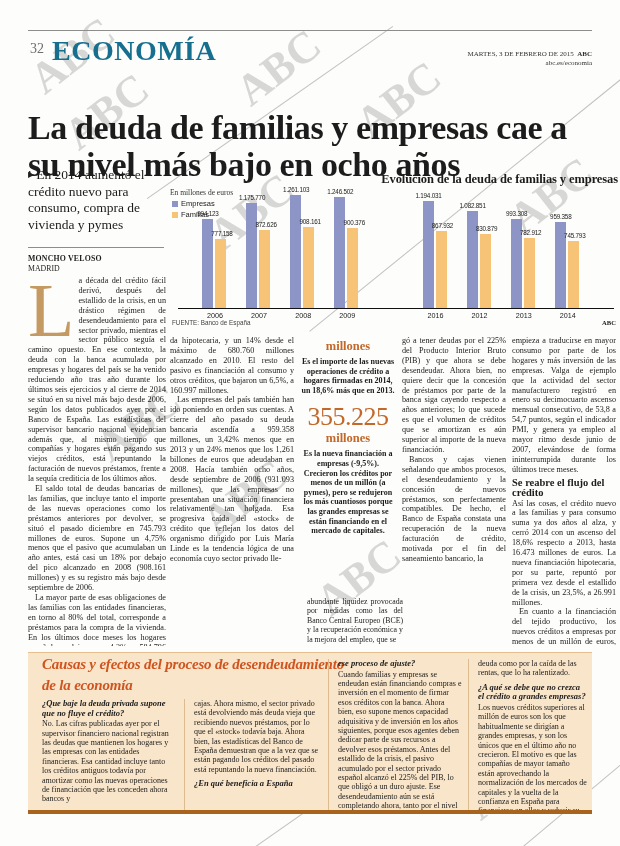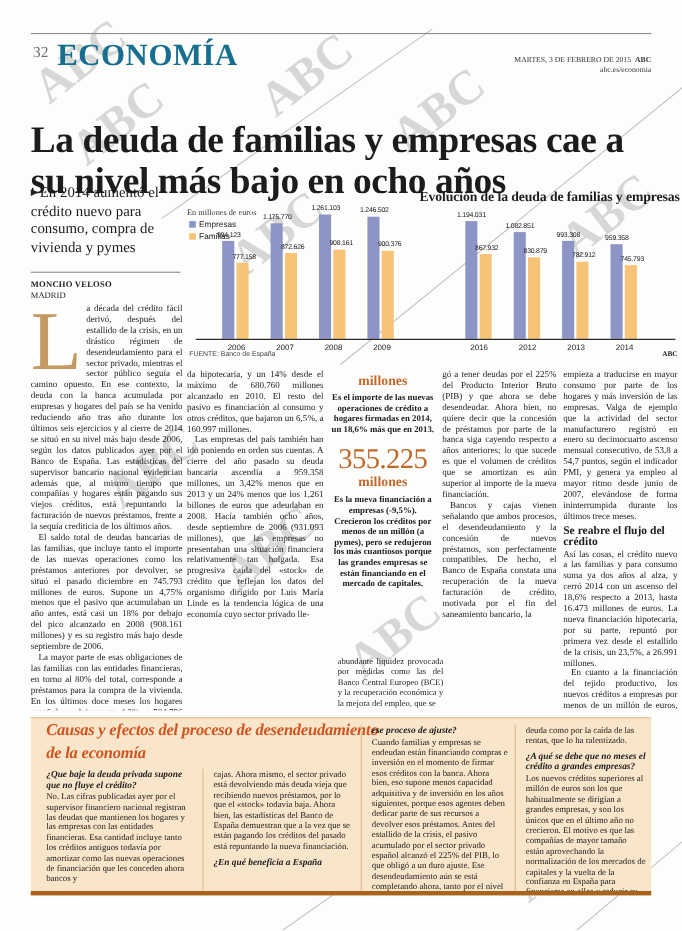--- a/index.html
+++ b/index.html
@@ -235,18 +235,18 @@
     <div class="qacol bl" style="left:156px;top:46px;width:138px;height:112px">
         <div class="qa-a">cajas. Ahora mismo, el sector privado está devolviendo más deuda vieja que recibiendo nuevos préstamos, por lo que el «stock» todavía baja. Ahora bien, las estadísticas del Banco de España demuestran que a la vez que se están pagando los créditos del pasado está repuntando la nueva financiación.</div>
         <div class="qa-q">¿En qué beneficia a España</div>
       </div>
     <div class="qacol bl" style="left:300px;top:6px;width:134px;height:152px">
         <div class="qa-q">ese proceso de ajuste?</div>
         <div class="qa-a">Cuando familias y empresas se endeudan están financiando compras e inversión en el momento de firmar esos créditos con la banca. Ahora bien, eso supone menos capacidad adquisitiva y de inversión en los años siguientes, porque esos agentes deben dedicar parte de sus recursos a devolver esos préstamos. Antes del estallido de la crisis, el pasivo acumulado por el sector privado español alcanzó el 225% del PIB, lo que obligó a un duro ajuste. Ese desendeudamiento aún se está completando ahora, tanto por el nivel que alcanzó la</div>
       </div>
     <div class="qacol bl" style="left:440px;top:6px;width:120px;height:152px">
         <div class="qa-a">deuda como por la caída de las rentas, que lo ha ralentizado.</div>
-        <div class="qa-q">¿A qué se debe que no meses el crédito a grandes empresas?</div>
+        <div class="qa-q">¿A qué se debe que no crezca el crédito a grandes empresas?</div>
         <div class="qa-a">Los nuevos créditos superiores al millón de euros son los que habitualmente se dirigían a grandes empresas, y son los únicos que en el último año no crecieron. El motivo es que las compañías de mayor tamaño están aprovechando la normalización de los mercados de capitales y la vuelta de la confianza en España para financiarse en ellos y reducir su deuda bancaria.</div>
       </div>
   </div>
 
 </div>
 
 </body></html>

